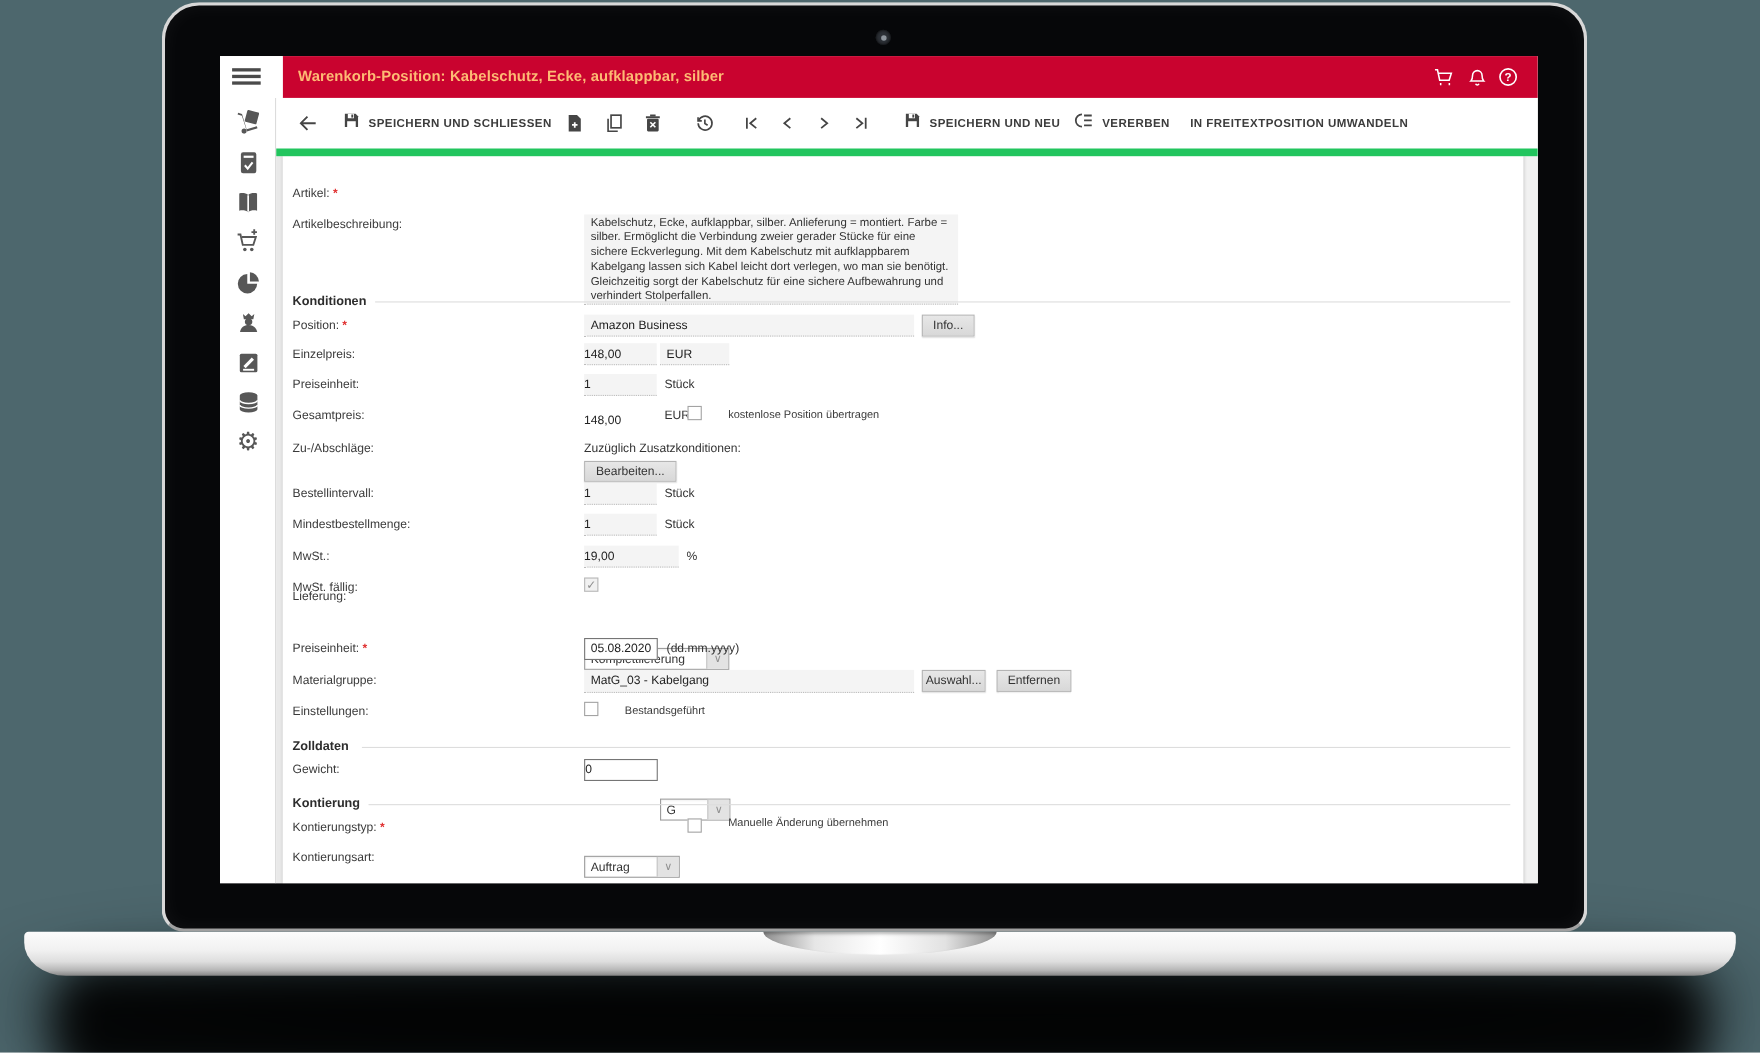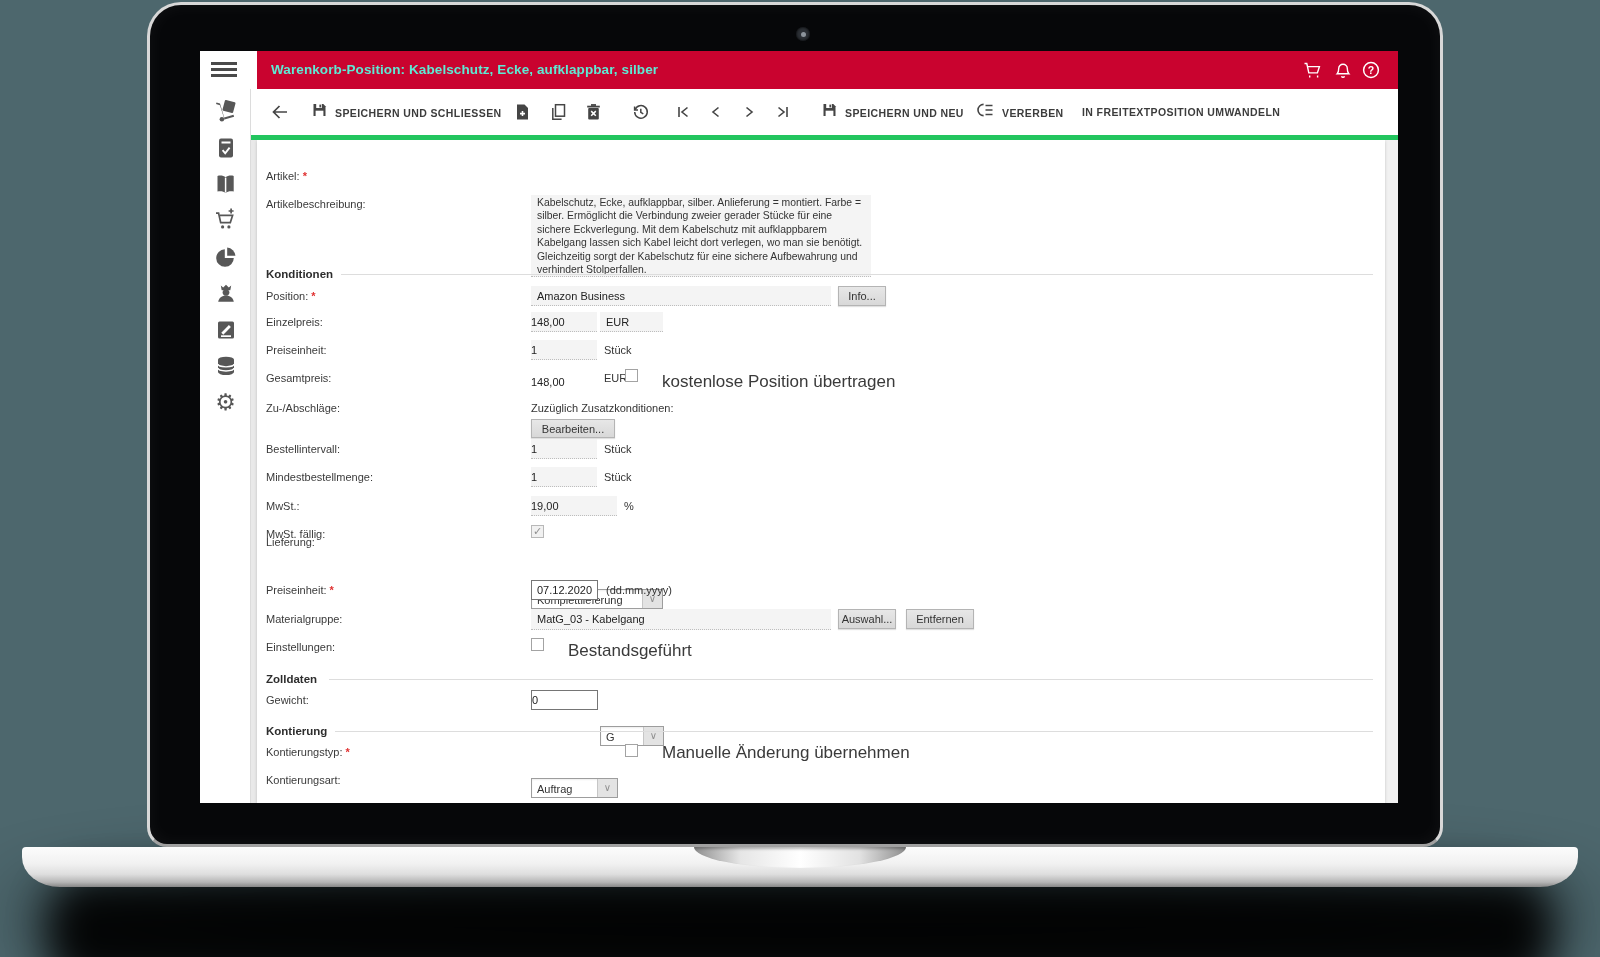--- a/index.html
+++ b/index.html
@@ -15,29 +15,29 @@
   .base{position:absolute;left:22px;top:847px;width:1556px;height:40px;background:linear-gradient(180deg,#fcfcfc 0%,#f1f1f1 42%,#dedede 68%,#b5b5b5 88%,#868686 100%);border-radius:4px 4px 38px 38px/4px 4px 30px 30px;z-index:4;}
   .notch{position:absolute;left:50%;transform:translateX(-50%);top:0;width:212px;height:21px;background:linear-gradient(90deg,#8f8f8f,#e6e6e6 22%,#ffffff 50%,#e2e2e2 78%,#8f8f8f);border-radius:0 0 106px 106px/0 0 21px 21px;box-shadow:inset 0 2px 3px rgba(0,0,0,.28);}
 
   
   .screen{position:absolute;left:50px;top:46px;width:1198px;height:752px;background:#ffffff;overflow:hidden;}
 
   .menu-block{position:absolute;left:0;top:0;width:57px;height:38px;background:#fff;z-index:6;cursor:pointer;}
   .menu-block .bar{position:absolute;left:11px;width:26px;height:3px;background:#4a4a4a;}
 
   .appbar{position:absolute;left:57px;top:0;right:0;height:38px;background:#c9032f;z-index:5;}
-  .appbar-title{position:absolute;left:14px;top:11px;font-size:13.5px;font-weight:bold;color:#5eead4;white-space:nowrap;letter-spacing:.1px;}
+  .appbar-title{position:absolute;left:14px;top:11px;font-size:13.5px;font-weight:bold;color:#fdba74;white-space:nowrap;letter-spacing:.1px;}
   .appbar-icons{position:absolute;right:18px;top:0;height:38px;display:flex;align-items:center;gap:11px;}
   .appbar-icons .ic{display:flex;align-items:center;cursor:pointer;}
 
   .sidebar{position:absolute;left:0;top:38px;bottom:0;width:51px;background:#fff;border-right:1px solid #dcdcdc;z-index:4;box-sizing:border-box;}
   .side-ic{position:absolute;left:13px;width:25px;height:25px;cursor:pointer;display:flex;align-items:center;justify-content:center;}
   .gear-glyph{font-size:23px;color:#575757;line-height:1;font-family:"DejaVu Sans",sans-serif;}
 
-  .toolbar{position:absolute;left:51px;top:38px;right:0;height:46px;background:#fff;border-bottom:5px solid #22c55e;z-index:3;}
+  .toolbar{position:absolute;left:51px;top:38px;right:0;height:46px;background:#fff;border-bottom:7px solid #22c55e;z-index:3;}
   .tb-item{position:absolute;top:50%;transform:translateY(-50%);display:flex;align-items:center;gap:8px;cursor:pointer;}
   .tb-label{font-size:10.5px;font-weight:bold;color:#3c3c3c;letter-spacing:.4px;white-space:nowrap;}
 
   .content{position:absolute;left:51px;top:84px;right:0;bottom:0;background:#e9e9e9;}
   .scrolltrack{position:absolute;right:0;top:0;width:13px;bottom:0;background:#f1f1f1;border-left:1px solid #e0e0e0;}
   .card{position:absolute;left:6px;top:5px;width:1128px;bottom:0;background:#fff;box-shadow:0 1px 3px rgba(0,0,0,.18);}
 
   .lbl{position:absolute;left:9px;font-size:11px;color:#3a3a3a;white-space:nowrap;}
   .req{color:#e03131;margin-left:3px;font-weight:bold;}
   .sect{position:absolute;left:9px;font-size:11.5px;font-weight:bold;color:#2d2d2d;white-space:nowrap;}
@@ -50,21 +50,21 @@
   .bold{font-weight:bold;}
   .desc{line-height:13.4px;padding:1px 6px 0 6px;font-size:10.4px;color:#333;}
   .unit{position:absolute;font-size:11px;color:#333;white-space:nowrap;}
   .plain{position:absolute;font-size:11px;color:#222;box-sizing:border-box;}
 
   .btn{position:absolute;box-sizing:border-box;height:20px;background:linear-gradient(#e7e7e7,#d8d8d8);border:1px solid #b4b4b4;box-shadow:0 1px 1px rgba(0,0,0,.12);font-size:11px;color:#333;text-align:center;padding-top:3px;cursor:pointer;white-space:nowrap;}
 
   .cb{position:absolute;width:13px;height:13px;background:#fff;border:1px solid #a3a3a3;box-sizing:border-box;cursor:pointer;}
   .cb.checked{background:#f1f1f1;border-color:#b8b8b8;}
   .cb.checked::after{content:"✓";position:absolute;left:1px;top:-1px;font-size:11px;color:#8f8f8f;}
-  .cblbl{position:absolute;font-size:17px;color:#3a3a3a;white-space:nowrap;padding-left:16px;}
+  .cblbl{position:absolute;font-size:10px;color:#3a3a3a;white-space:nowrap;padding-left:16px;}
 
   .dd{position:absolute;box-sizing:border-box;height:20px;border:1px solid #9d9d9d;background:#fff;box-shadow:inset 0 1px 2px rgba(0,0,0,.07);cursor:pointer;margin-top:36px;}
   .dd .val{display:block;padding:4px 24px 0 5px;font-size:11px;color:#333;white-space:nowrap;overflow:hidden;}
   .dd::after{content:"∨";position:absolute;right:0;top:0;width:20px;bottom:0;background:#e3e3e3;border-left:1px solid #c6c6c6;color:#8f8f8f;font-size:10px;text-align:center;padding-top:3px;box-sizing:border-box;}
 
   .inp{position:absolute;box-sizing:border-box;height:20px;border:1px solid #757575;background:#fff;font-size:11px;color:#222;padding:3px 5px 0 5px;white-space:nowrap;}
   .inp.num{padding:3px 6px 0 0;}
 </style>
 </head>
 <body>
@@ -310,21 +310,21 @@
 
           <span class="lbl" style="top:388px">MwSt. fällig:</span>
           <div class="cb checked" style="left:274px;top:385px"></div>
 
           <span class="lbl" style="top:396px">Lieferung:</span>
           <div class="dd" style="left:274px;top:413px;width:132px">
               <span class="val">Komplettlieferung</span>
             </div>
 
           <span class="lbl" style="top:444px"><span>Preiseinheit:</span><span class="req">*</span></span>
-          <div class="inp" style="left:274px;top:440px;width:67px">07.12.2020</div>
+          <div class="inp" style="left:274px;top:440px;width:67px">05.08.2020</div>
           <span class="unit" style="left:349px;top:444px">(dd.mm.yyyy)</span>
 
           <span class="lbl" style="top:473px">Materialgruppe:</span>
           <div class="field gbox txtbox" style="left:274px;top:469px;width:300px;height:21px">MatG_03 - Kabelgang</div>
           <div class="btn" style="left:581px;top:469px;width:58px">Auswahl...</div>
           <div class="btn" style="left:649px;top:469px;width:68px">Entfernen</div>
 
           <span class="lbl" style="top:501px">Einstellungen:</span>
           <div class="cb" style="left:274px;top:498px"></div>
           <span class="cblbl" style="left:295px;top:501px">Bestandsgeführt</span>

